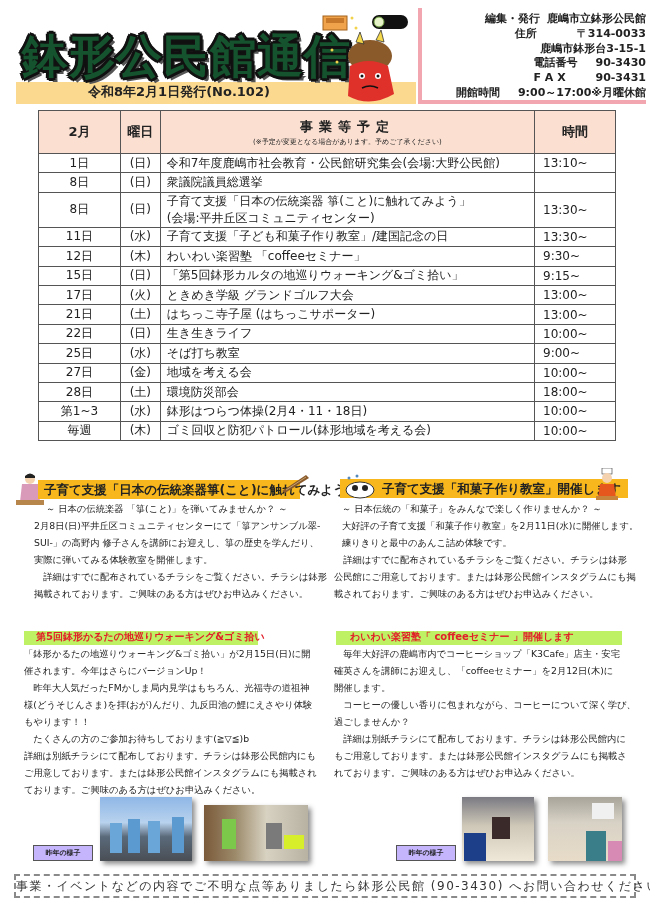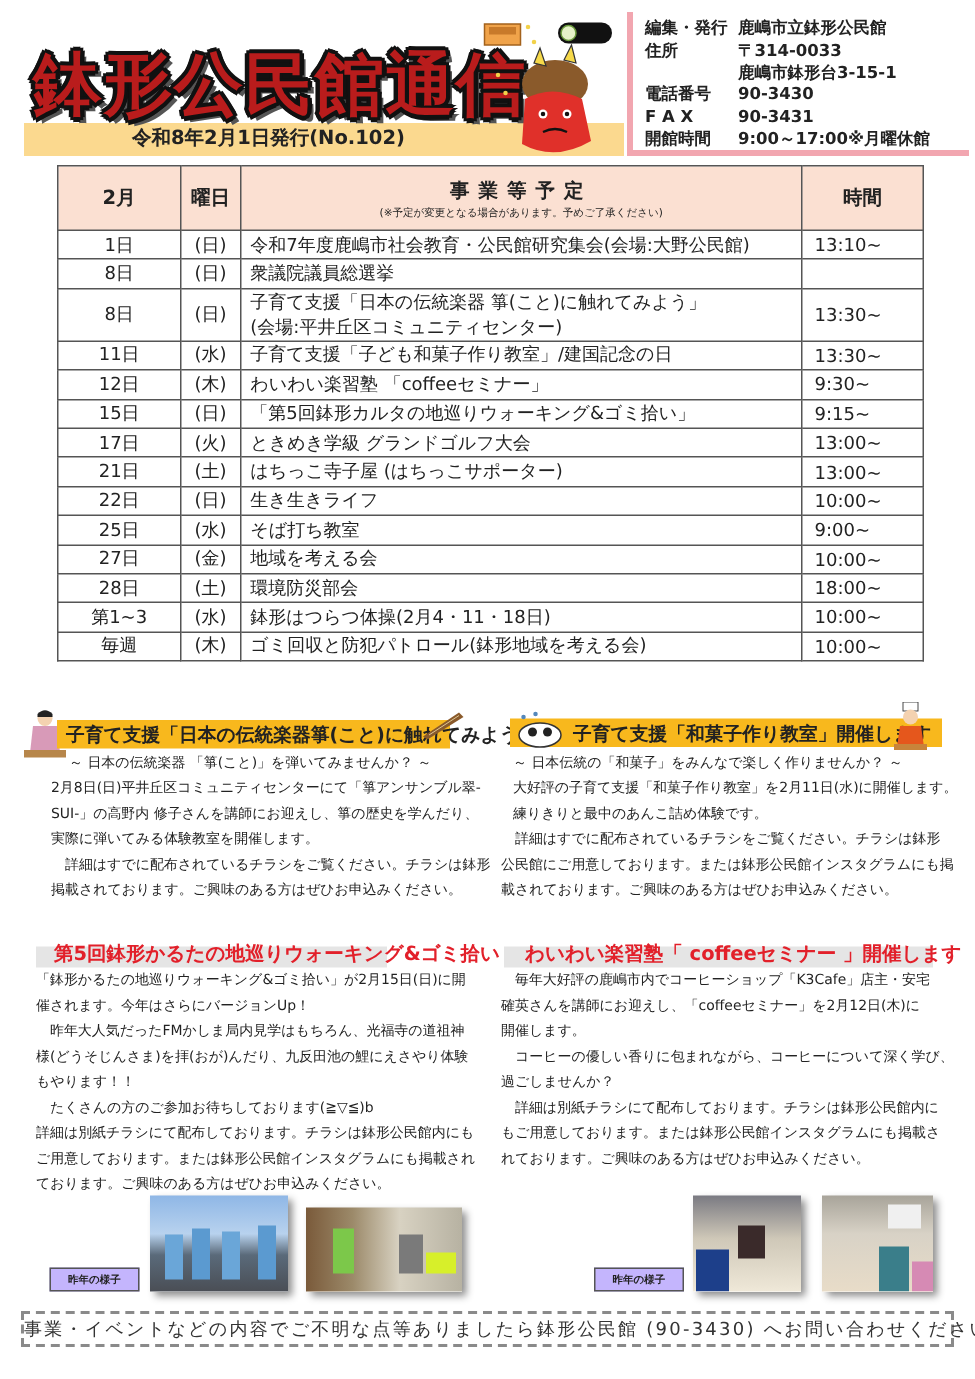--- a/index.html
+++ b/index.html
@@ -4,33 +4,33 @@
 <style>
   * { box-sizing: border-box; margin: 0; padding: 0; }
   html, body { width: 650px; height: 919px; background: #ffffff; overflow: hidden; }
   body { font-family: "DejaVu Sans", sans-serif; color: #222; position: relative; }
 
   
   .header { position: absolute; left: 0; top: 0; width: 650px; height: 108px; }
   .title-band { position: absolute; left: 16px; top: 82px; width: 400px; height: 22px; background: #fbd98f; }
   .masthead {
     position: absolute; left: 22px; top: 26px; font-size: 46px; font-weight: bold;
-    color: #b91c1c; letter-spacing: 1px;
+    color: #14532d; letter-spacing: 1px;
     text-shadow: -2px -2px 0 #111, 2px -2px 0 #111, -2px 2px 0 #111, 2px 2px 0 #111,
                  0 3px 0 #111, 3px 0 0 #111, -3px 0 0 #111, 0 -3px 0 #111, 4px 4px 0 #555;
   }
   .issue-line { position: absolute; left: 88px; top: 83px; font-size: 13px; font-weight: bold; color: #222; }
   .oni { position: absolute; left: 322px; top: 12px; width: 90px; height: 92px; }
 
   .info-box {
     position: absolute; left: 418px; top: 8px; width: 228px; height: 96px;
     border-left: 4px solid #f2a6b0; border-bottom: 4px solid #f2a6b0;
     padding: 4px 0 0 8px; font-size: 11px; line-height: 14.8px; font-weight: bold; color: #222;
   }
-  .info-row { display: flex; white-space: nowrap; }
+  .info-row { display: flex; white-space: nowrap; justify-content: flex-end; }
   .info-key { width: 62px; display: inline-block; }
   .info-indent { padding-left: 62px; }
 
   
   .schedule {
     position: absolute; left: 38px; top: 110px; width: 578px; border-collapse: collapse;
     font-size: 12px; color: #222;
   }
   .schedule th, .schedule td { border: 1px solid #555; }
   .schedule th { background: #fbe0d2; font-weight: bold; font-size: 13px; height: 43px; }
@@ -41,21 +41,21 @@
   .schedule td.c-time { padding-left: 8px; }
   .schedule tr.tall td { height: 33px; }
   .col-date { width: 82px; } .col-day { width: 40px; } .col-event { width: 375px; } .col-time { width: 81px; }
 
   
   .sec-head-yellow {
     position: absolute; height: 19px; background: #f8b81d; font-size: 12.5px; font-weight: bold; color: #222;
     line-height: 19px; white-space: nowrap;
   }
   .sec-head-blue {
-    position: absolute; height: 14px; background: #e5e5e5; font-size: 13px; font-weight: bold; color: #e2202a;
+    position: absolute; height: 14px; background: #bef264; font-size: 10px; font-weight: bold; color: #e2202a;
     line-height: 11px; white-space: nowrap;
   }
   .body-text { position: absolute; font-size: 9.3px; line-height: 17px; color: #222; }
   .body-text p { white-space: nowrap; }
 
   .deco { position: absolute; }
   .photo { position: absolute; box-shadow: 3px 3px 5px rgba(0,0,0,0.45); overflow: hidden; }
   .caption-box {
     position: absolute; border: 1px solid #555; font-size: 7px; font-weight: bold; color: #222;
     text-align: center; background: #c4b5fd;

